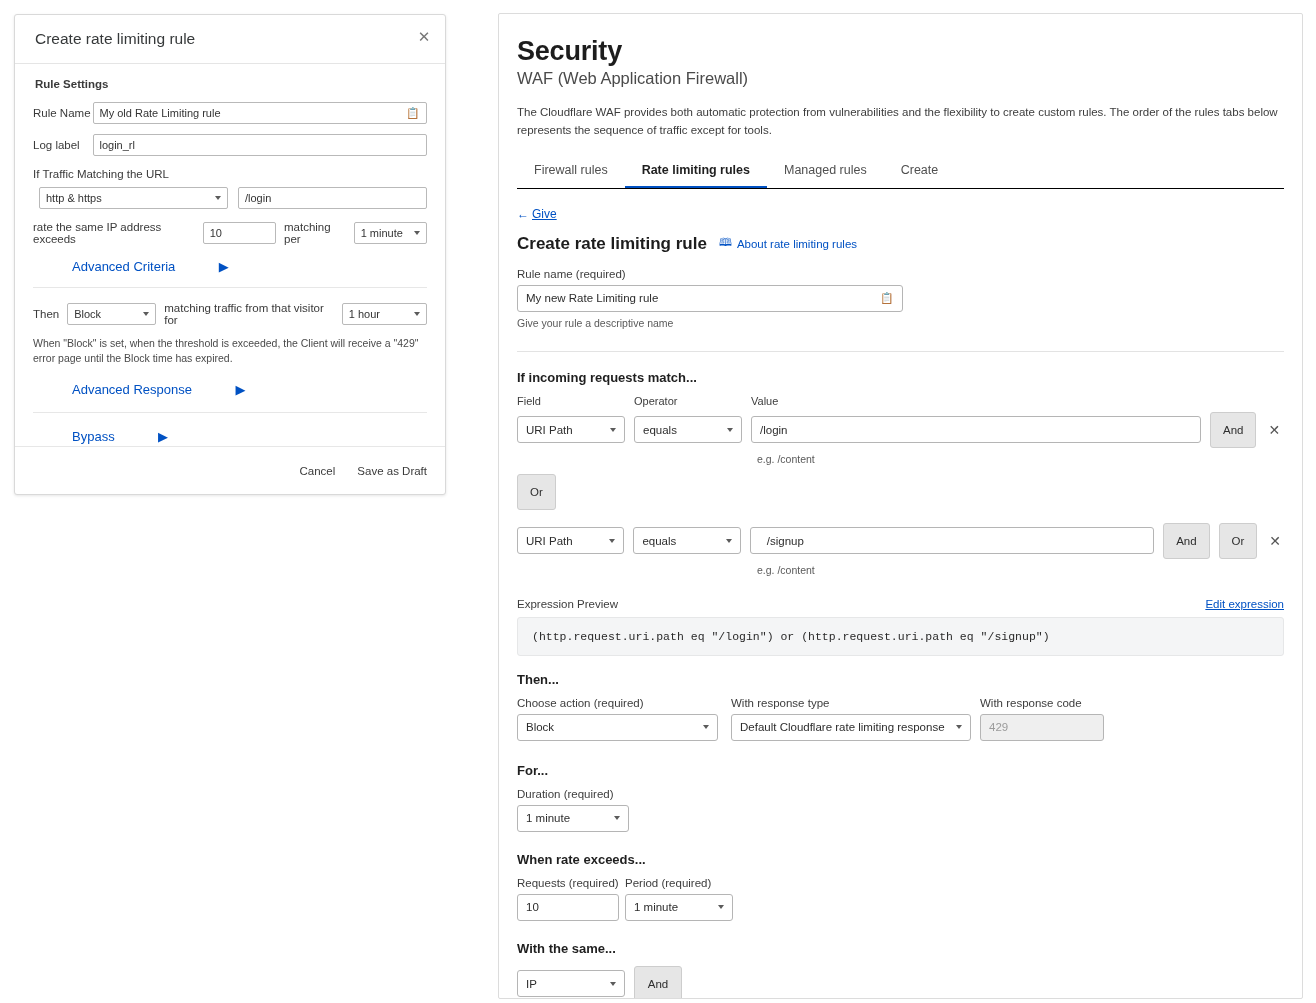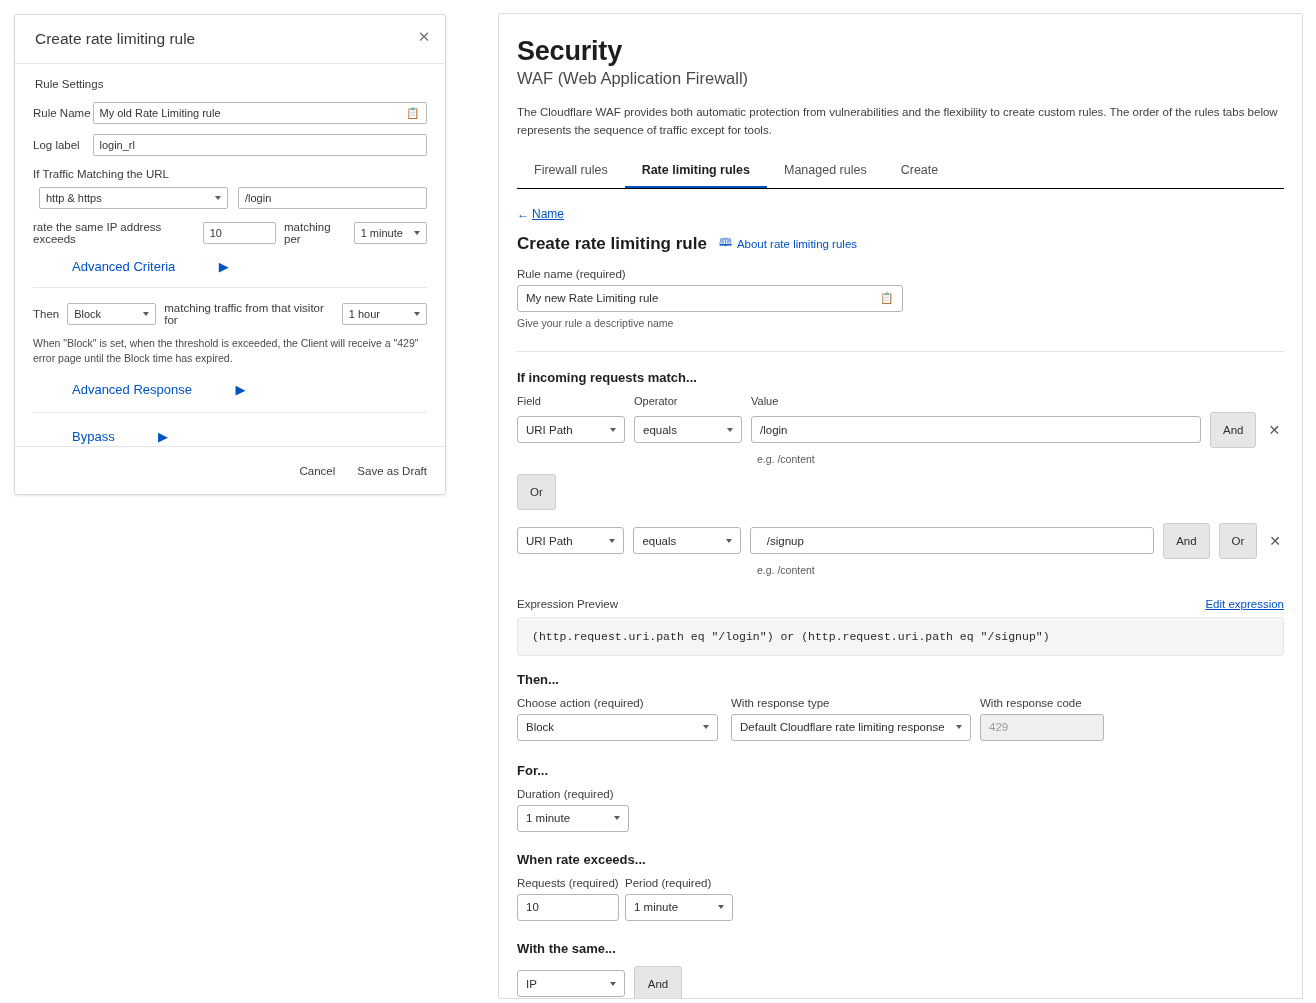--- a/index.html
+++ b/index.html
@@ -32,21 +32,21 @@
   .legacy-title {
     font-size: 15.5px; color: #36393a; padding-left: 20px; font-weight: 400;
   }
   .legacy-close {
     position: absolute; right: 12px; top: 13px;
     width: 18px; height: 18px; line-height: 18px; text-align: center;
     font-size: 15px; color: #777; cursor: pointer;
   }
   .legacy-body { padding: 14px 18px 6px 18px; }
   .rule-settings-label {
-    font-size: 11.5px; font-weight: normal; color: #3a3a3a; margin: 0 0 12px 2px;
+    font-size: 11.5px; font-weight: bold; color: #3a3a3a; margin: 0 0 12px 2px;
   }
   .lrow { display: flex; align-items: center; margin-bottom: 10px; }
   .lrow .lbl { font-size: 11.5px; color: #3a3a3a; }
   .inp {
     border: 1px solid #b9b9b9; border-radius: 2px; background: #fff;
     height: 22px; font-size: 11px; color: #333; padding: 0 6px;
     font-family: "Liberation Sans", sans-serif;
     display: flex; align-items: center;
   }
   .inp.with-icon { justify-content: space-between; }
@@ -250,21 +250,21 @@
 
       <div class="tabs">
         <div class="tab">Firewall rules</div>
         <div class="tab active">Rate limiting rules</div>
         <div class="tab">Managed rules</div>
         <div class="tab">Create</div>
       </div>
 
       <div class="back-link">
         <span>←</span>
-          <u>Name</u>
+          <u>Give</u>
       </div>
 
       <div class="rule-head">
         <h2>Create rate limiting rule</h2>
         <span class="about-link">
           <span class="about-ic">🕮</span>
           <span>About rate limiting rules</span>
         </span>
       </div>
 

